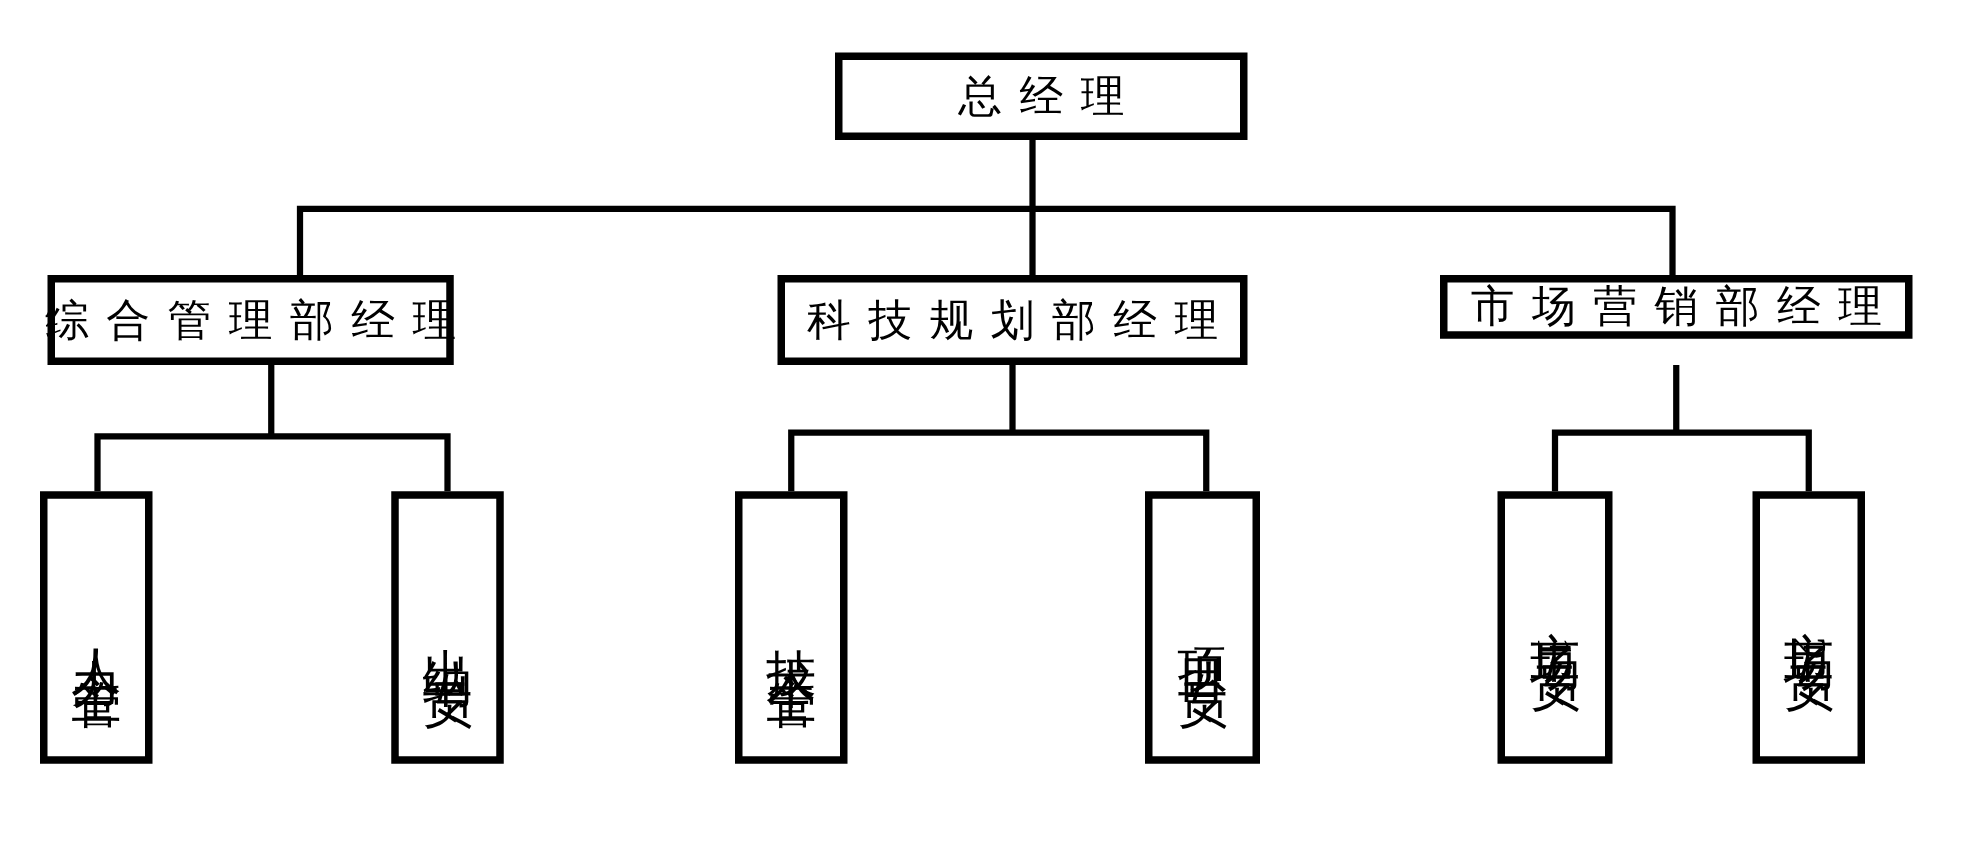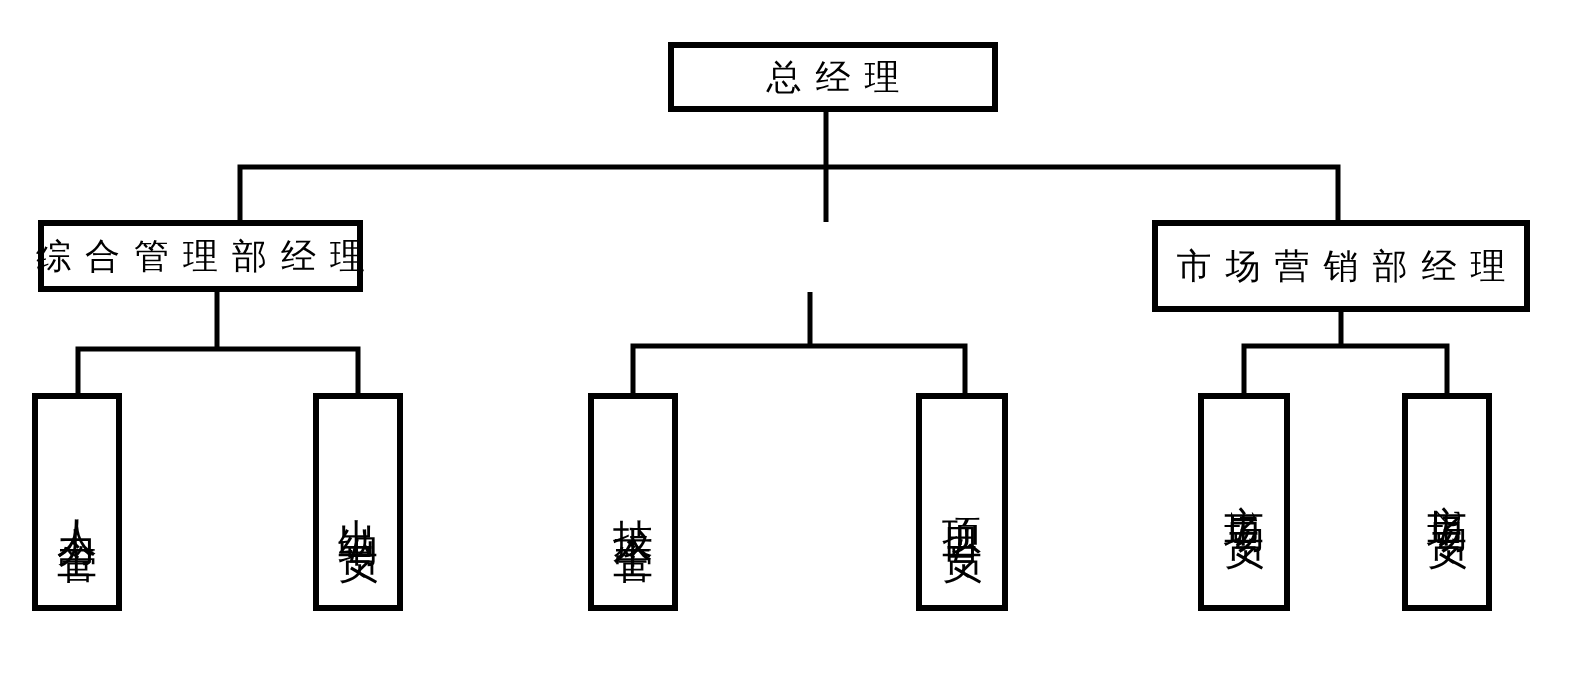--- a/index.html
+++ b/index.html
@@ -51,21 +51,21 @@
     font-size: 40px;
     letter-spacing: 9px;
     padding-top: 6px;
     white-space: nowrap;
   }
   
   .root-box   { left: 668px; top: 42px;  width: 330px; height: 70px; }
   
   .dept-0     { left: 38px;   top: 220px; width: 325px; height: 72px; }
   .dept-1     { left: 622px;  top: 220px; width: 376px; height: 72px; }
-  .dept-2     { left: 1152px; top: 220px; width: 378px; height: 92px; }
+  .dept-2     { left: 1152px; top: 220px; width: 378px; height: 51px; }
   
   .staff      { top: 393px; height: 218px; }
   .staff-0-0  { left: 32px;   width: 90px; }
   .staff-0-1  { left: 313px;  width: 90px; }
   .staff-1-0  { left: 588px;  width: 90px; }
   .staff-1-1  { left: 916px;  width: 92px; }
   .staff-2-0  { left: 1198px; width: 92px; }
   .staff-2-1  { left: 1402px; width: 90px; }
 </style>
 </head>
@@ -85,20 +85,21 @@
     <line x1="810" y1="292" x2="810" y2="346"></line>
     <path d="M 633 395 L 633 346 L 965 346 L 965 395"></path>
 
     <line x1="1341" y1="292" x2="1341" y2="346"></line>
     <path d="M 1244 395 L 1244 346 L 1447 346 L 1447 395"></path>
   </svg>
 
   <div class="node h-text root-box">总经理</div>
 
   <div class="node h-text dept-0">综合管理部经理</div>
+  <div class="node h-text dept-1">科技规划部经理</div>
   <div class="node h-text dept-2">市场营销部经理</div>
 
   <div class="node v-text staff staff-0-0">人力主管</div>
   <div class="node v-text staff staff-0-1">出纳专员</div>
   <div class="node v-text staff staff-1-0">技术主管</div>
   <div class="node v-text staff staff-1-1">项目专员</div>
   <div class="node v-text staff staff-2-0">市场专员1</div>
   <div class="node v-text staff staff-2-1">市场专员2</div>
 
 </div>

